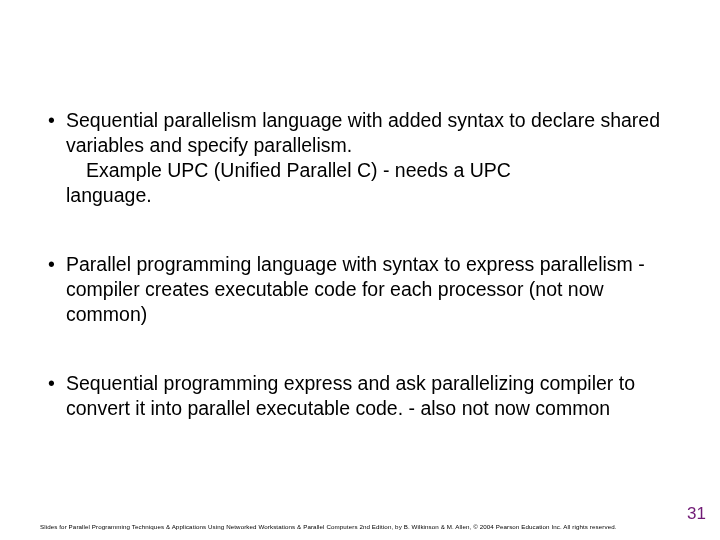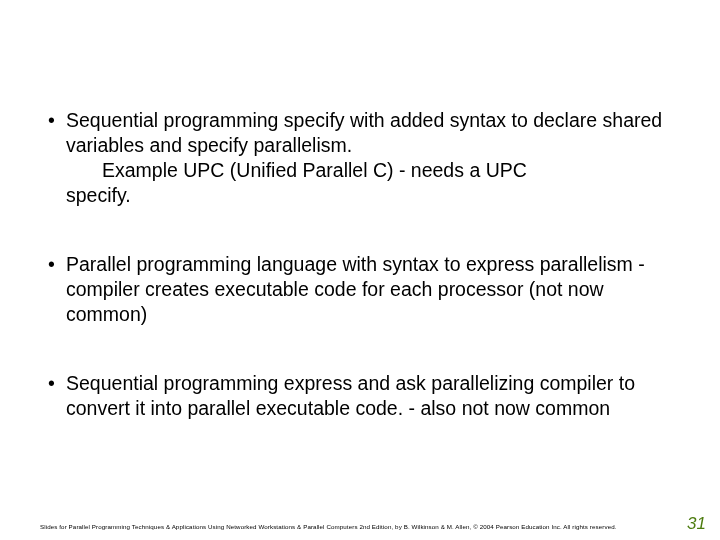--- a/index.html
+++ b/index.html
@@ -37,53 +37,52 @@
     flex: 0 0 18px;
     text-align: left;
     font-size: 19.5px;
     line-height: 1.28;
   }
   .bullet .text {
     flex: 1 1 auto;
   }
   .indent {
     display: block;
-    margin-left: 36px;
+    margin-left: 20px;
   }
   .footer {
     position: absolute;
     left: 40px;
     bottom: 10px;
     font-size: 6.2px;
     color: #000;
     letter-spacing: 0.1px;
     white-space: nowrap;
   }
   .pagenum {
     position: absolute;
     right: 14px;
-    bottom: 6px;
+    bottom: 16px;
     font-size: 17px;
-    color: #4d7c0f;
-    font-style: italic;
+    color: #701a75;
   }
 </style>
 </head>
 <body>
 
 <div class="slide">
 
   <div class="content">
 
     <div class="bullet">
       <div class="dot">•</div>
       <div class="text">
-        <span>Sequential programming specify with added syntax to declare shared variables and specify parallelism.</span><br>
+        <span>Sequential parallelism language with added syntax to declare shared variables and specify parallelism.</span><br>
         <span class="indent">Example UPC (Unified Parallel C) - needs a UPC</span>
-        <span>specify.</span>
+        <span>language.</span>
       </div>
     </div>
 
     <div class="bullet">
       <div class="dot">•</div>
       <div class="text">Parallel programming language with syntax to express parallelism -  compiler creates executable code for each processor (not now common)</div>
     </div>
 
     <div class="bullet" style="margin-bottom:0;">
       <div class="dot">•</div>

